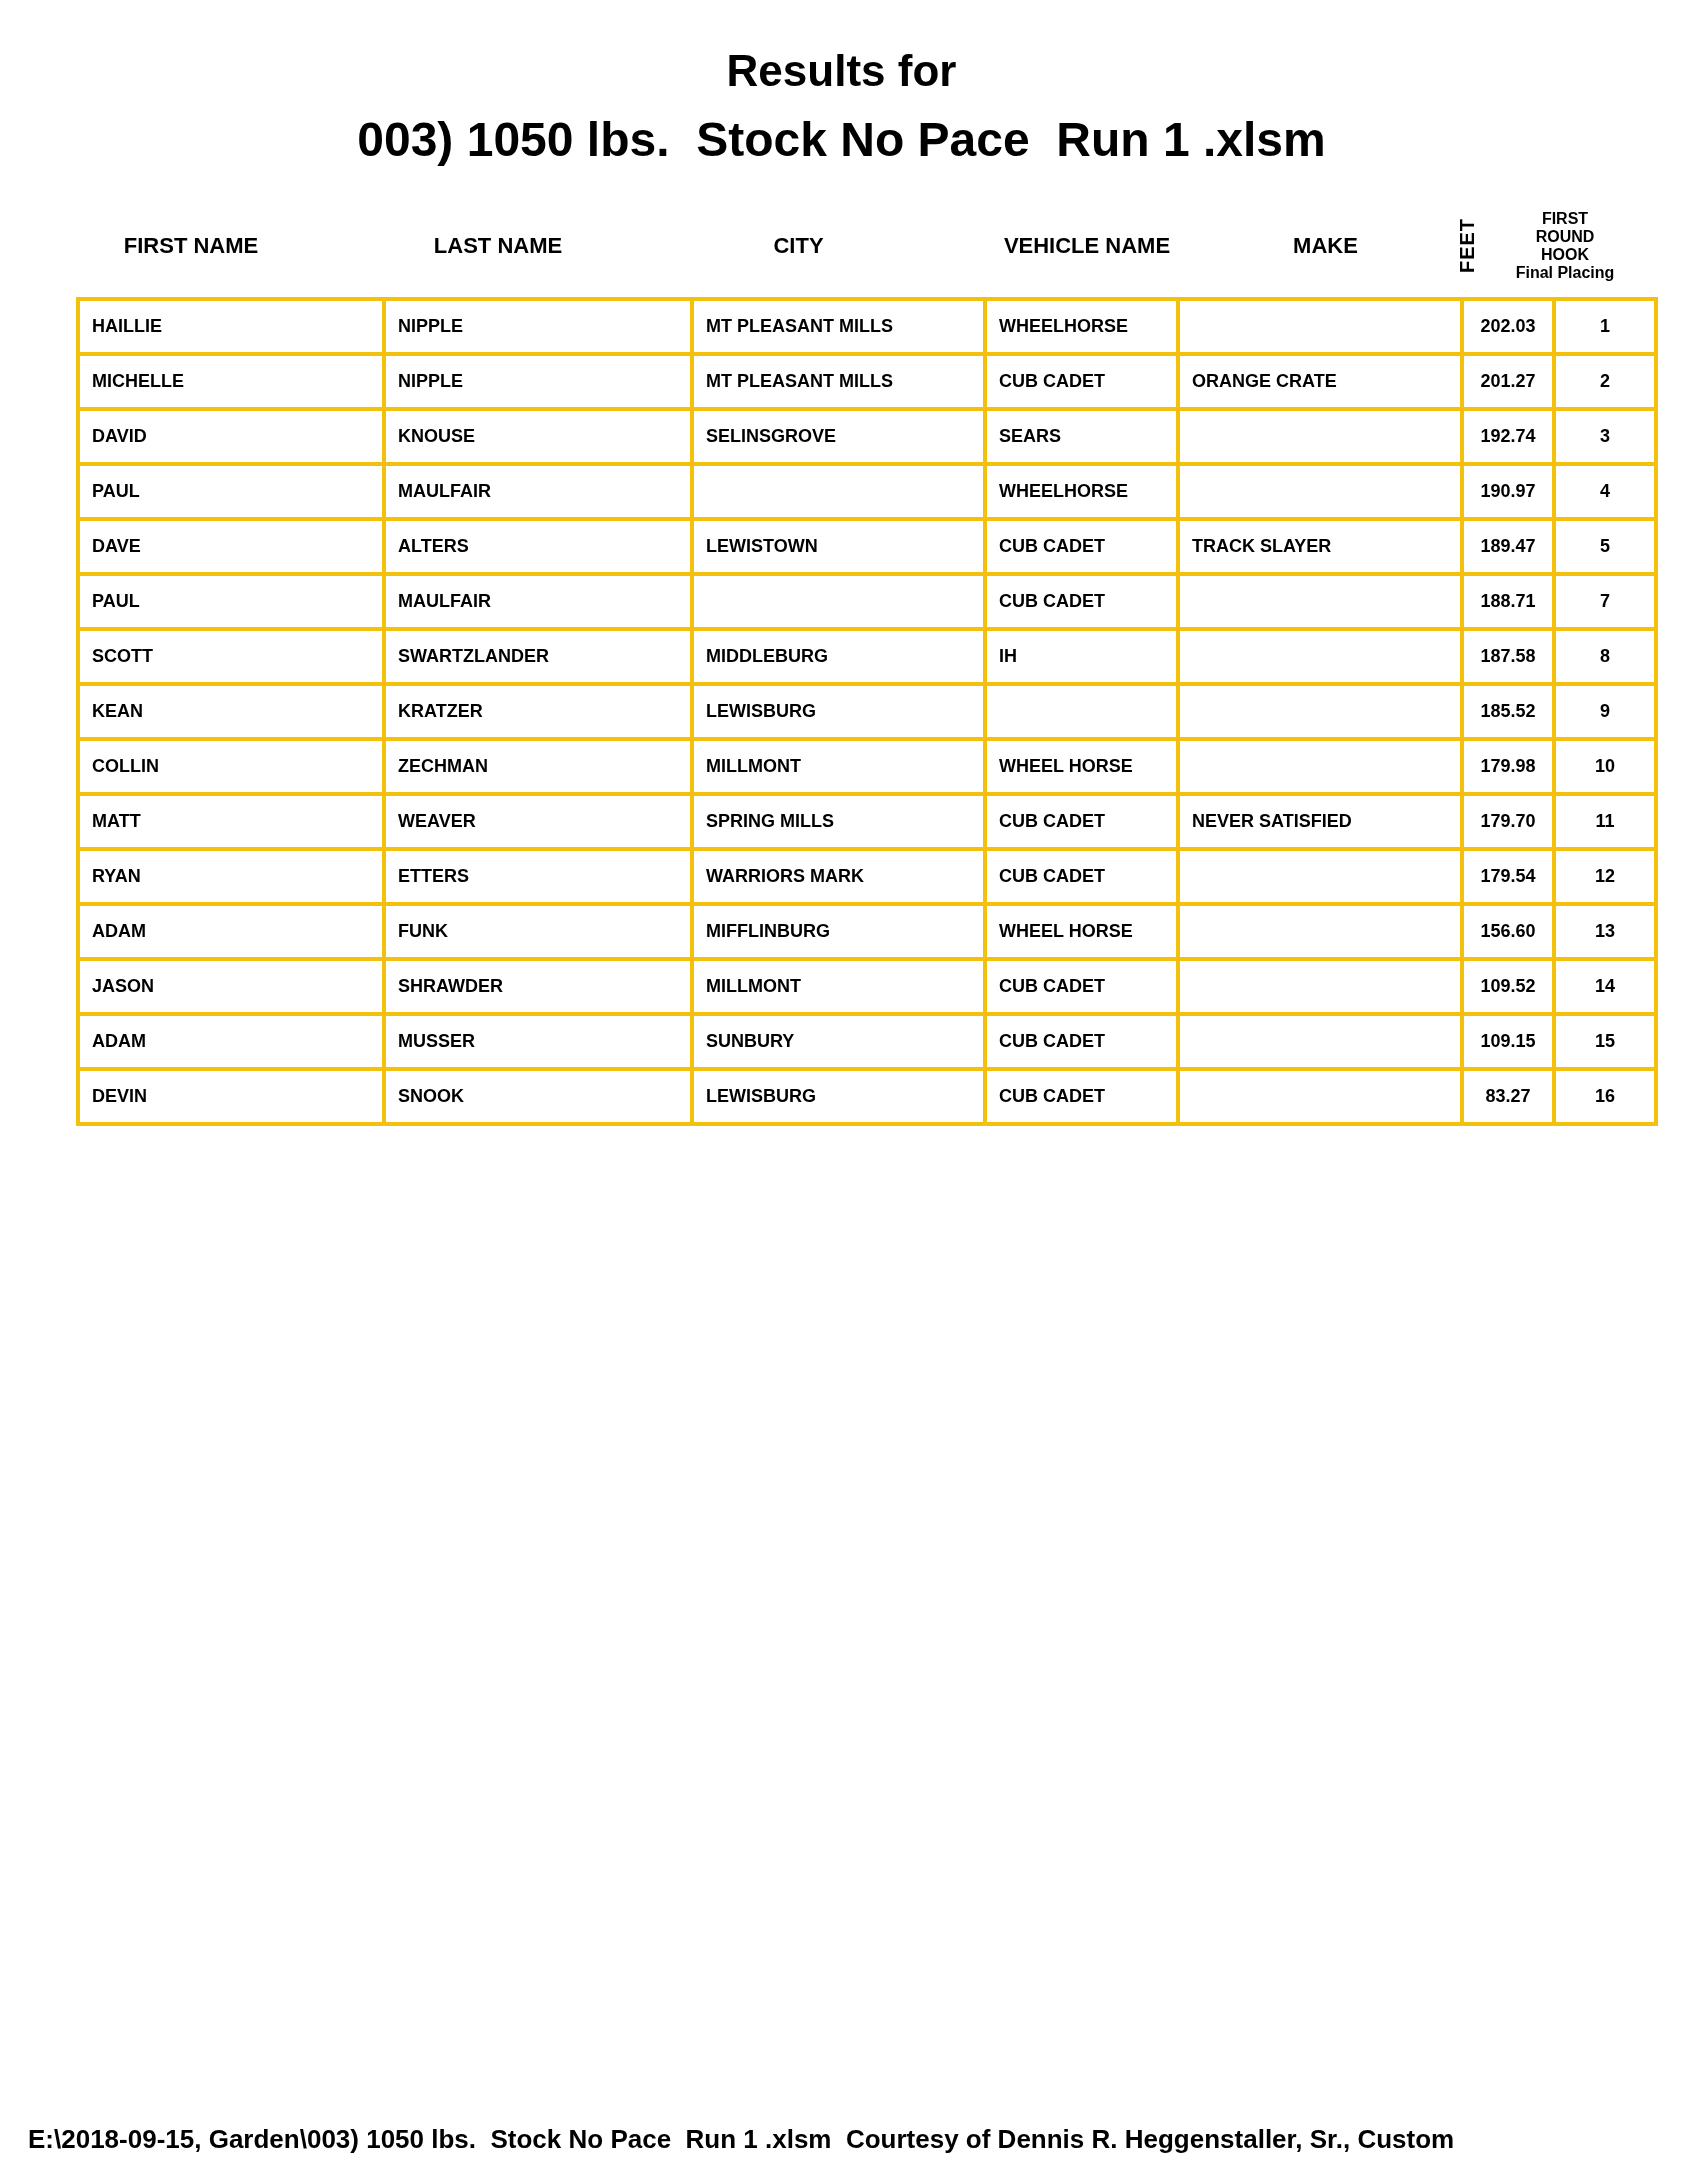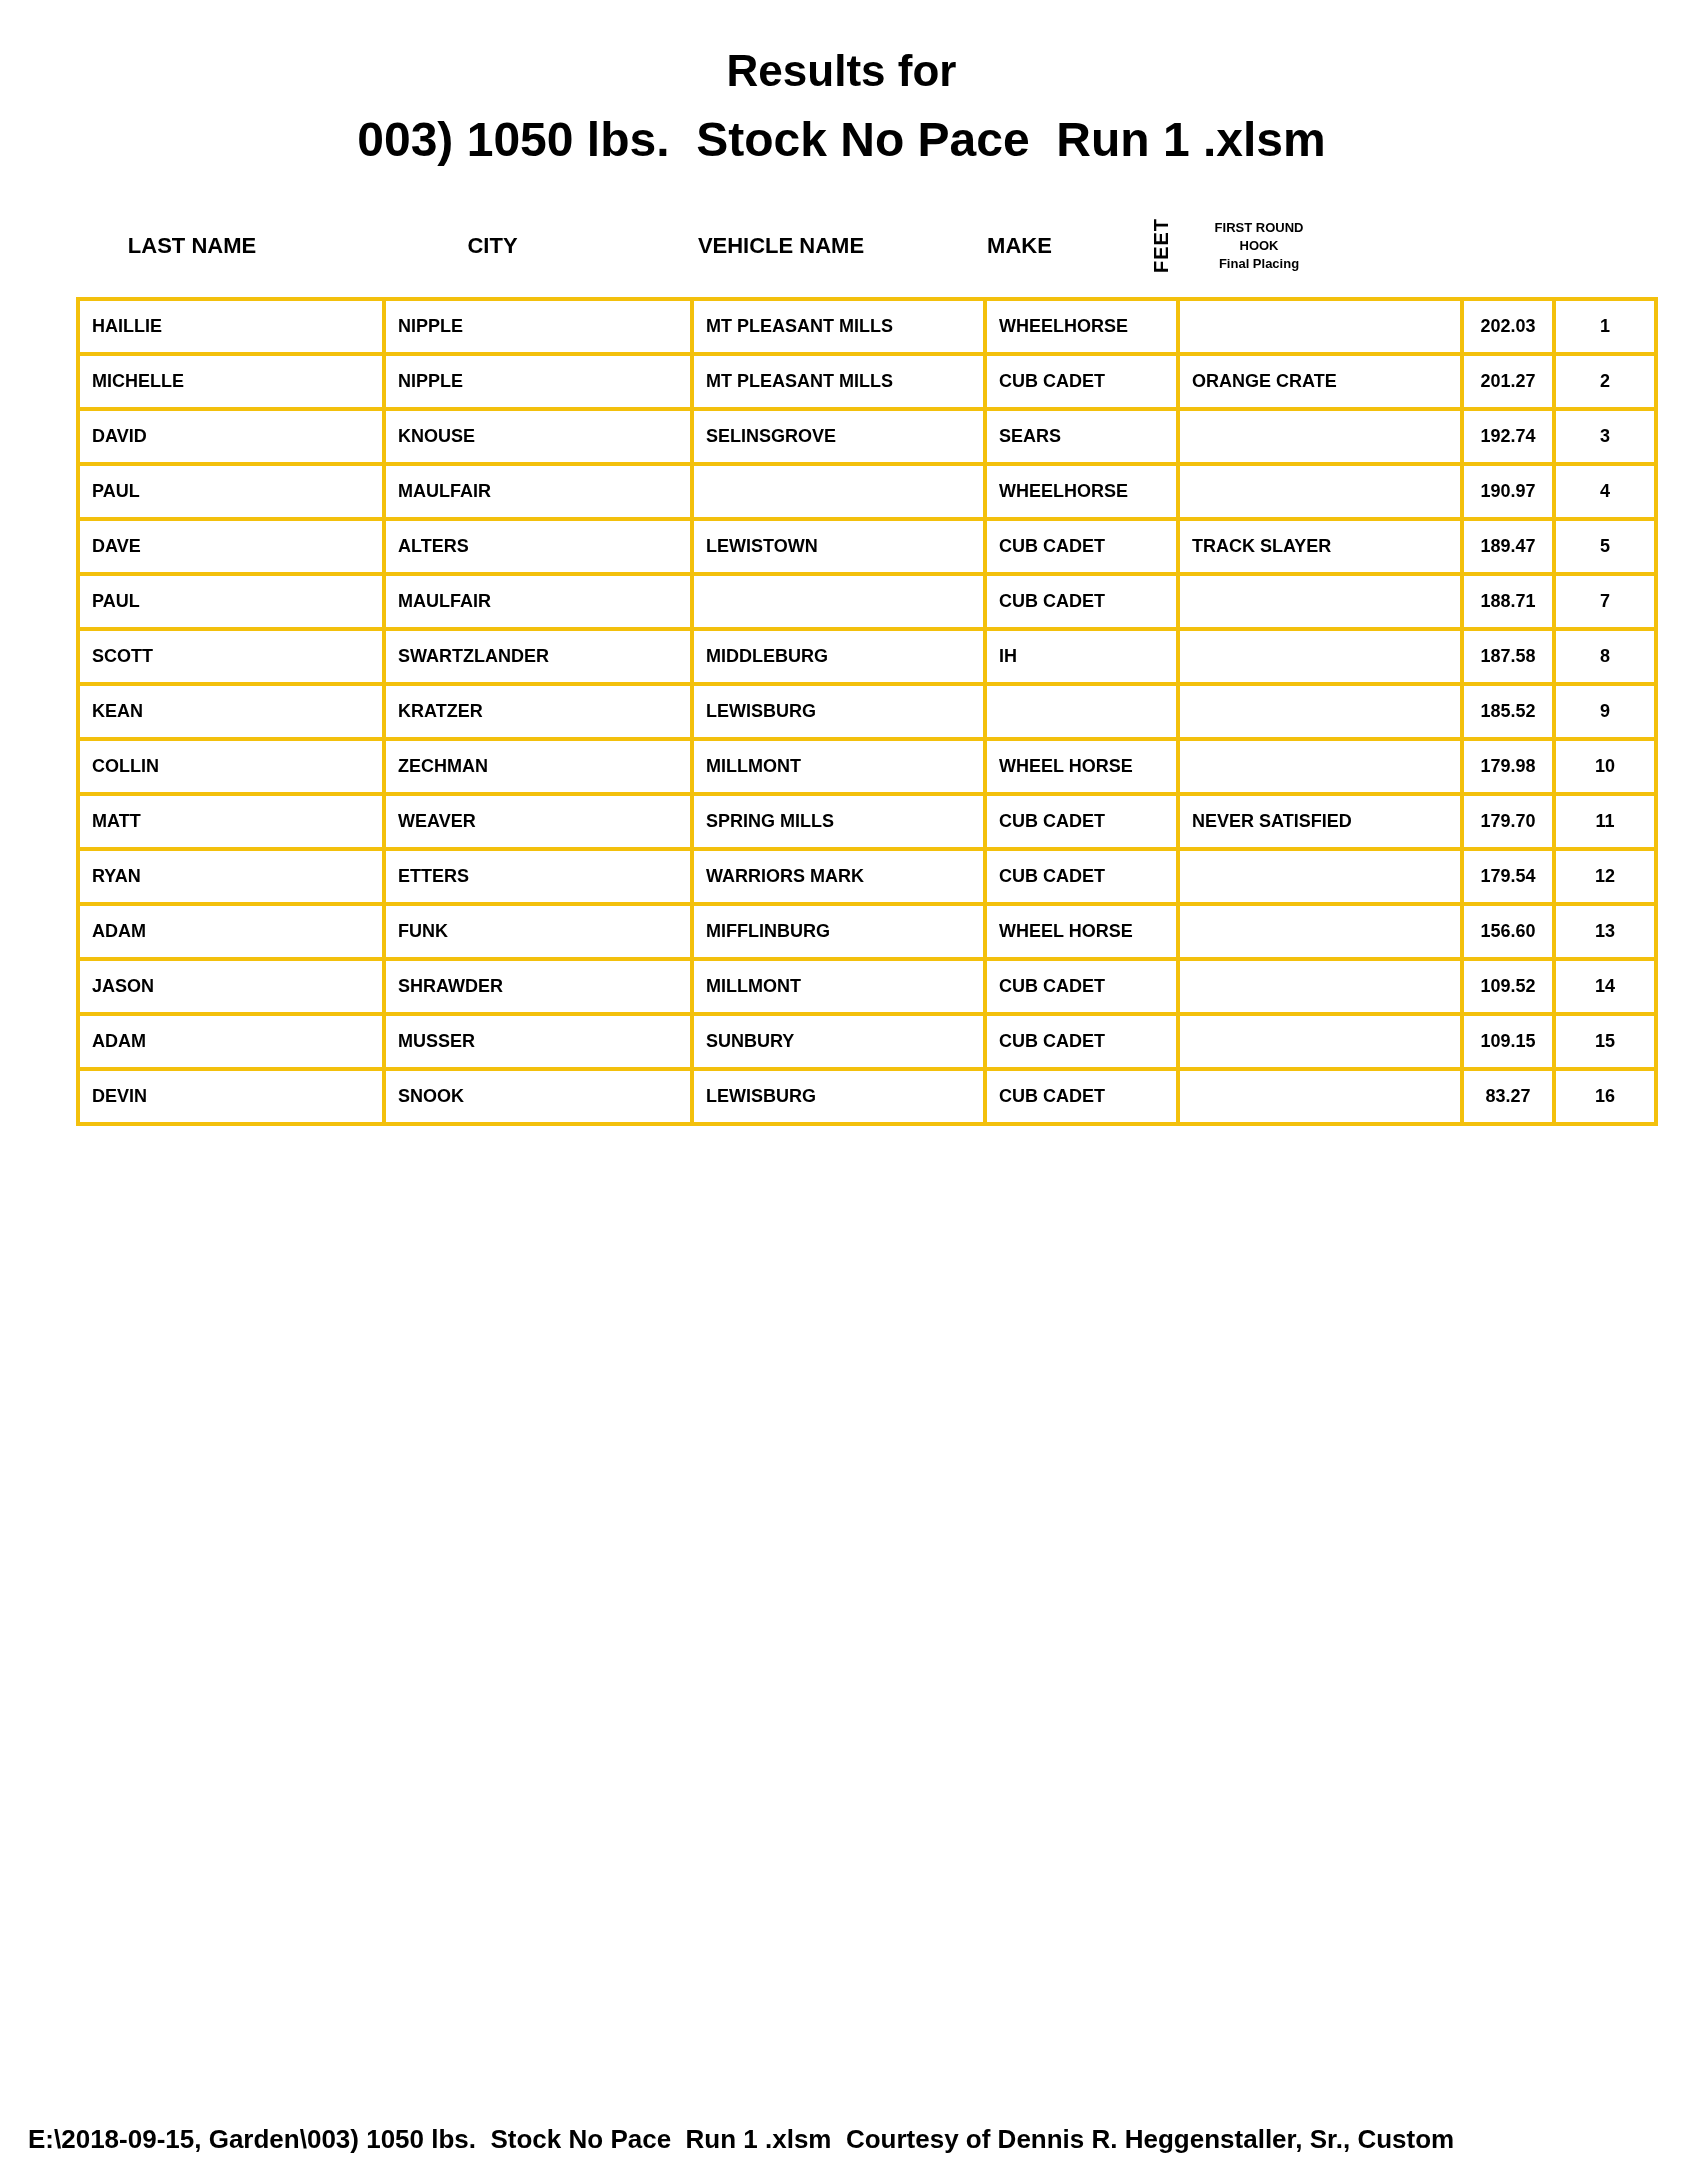--- a/index.html
+++ b/index.html
@@ -19,21 +19,21 @@
   .c4 { width:193px; } .c5 { width:284px; } .c6 { width:92px; } .c7 { width:102px; }
 
   
   .header-row { position:absolute; left:38px; top:196px; height:99px; display:flex; align-items:center; }
   .hcell {
     display:flex; align-items:center; justify-content:center;
     height:99px; box-sizing:border-box; font-size:22px; text-align:center;
   }
   .rot { transform:rotate(-90deg); font-size:20px; letter-spacing:1px; white-space:nowrap; }
   .stack { flex-direction:column; justify-content:center; }
-  .stack .small { font-size:13px; line-height:18px; text-align:center; }
+  .stack .small { font-size:16px; line-height:18px; text-align:center; }
 
   
   table.results { position:absolute; left:38px; top:297px; border-collapse:collapse; table-layout:fixed;margin-left:38px; }
   table.results td {
     border:4px solid #F3C00C; height:55px; box-sizing:border-box;
     font-size:18px; font-weight:bold; padding:0 12px; background:#ffffff;
     overflow:hidden; white-space:nowrap;
   }
   td.num { text-align:center; }
   td.ctr { text-align:center; padding:0 4px; }
@@ -45,20 +45,21 @@
 <body>
 
 <div class="page">
 
   <div class="titles">
     <div class="title-line1">Results for</div>
     <div class="title-line2">003) 1050 lbs.  Stock No Pace  Run 1 .xlsm</div>
   </div>
 
   <div class="header-row">
+    <div class="hcell c1">FIRST NAME</div>
     <div class="hcell c2">LAST NAME</div>
     <div class="hcell c3">CITY</div>
     <div class="hcell c5">VEHICLE NAME</div>
     <div class="hcell c4">MAKE</div>
     <div class="hcell c6">
       <span class="rot">FEET</span>
     </div>
     <div class="hcell c7 stack">
       <div class="small">FIRST ROUND</div>
       <div class="small">HOOK</div>

